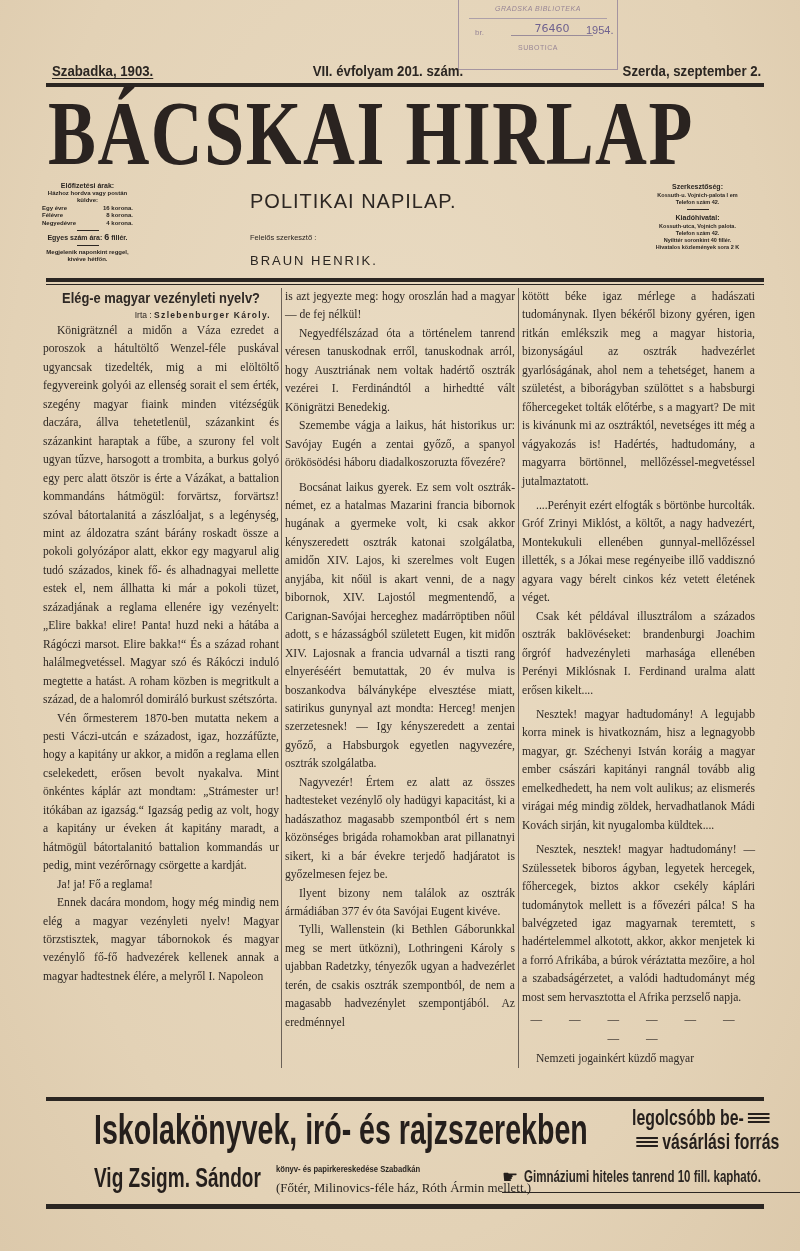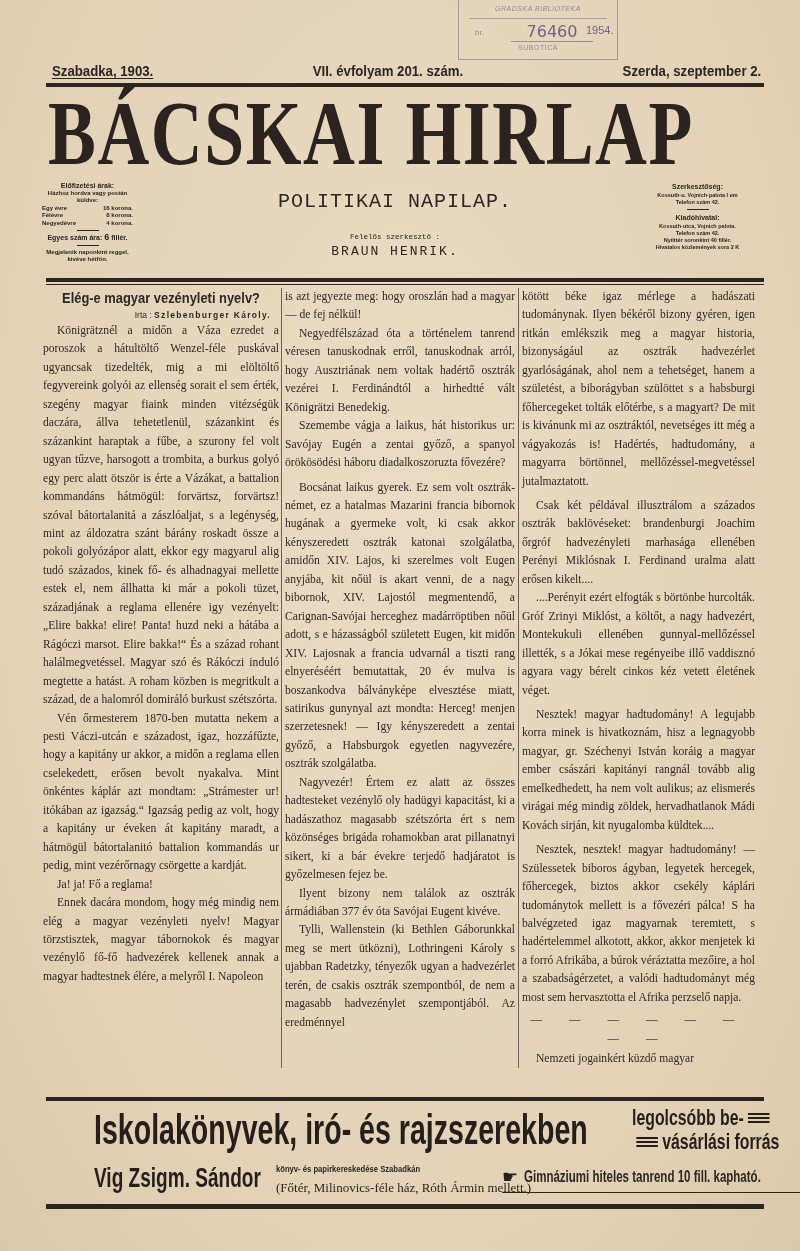--- a/index.html
+++ b/index.html
@@ -9,29 +9,29 @@
     background-image: radial-gradient(ellipse at 50% 40%, #eadcc4 0%, #e3d2b6 70%, #dcc9ab 100%);
     color: #2b2622;
     font-family: "Liberation Serif", serif;
     position: relative;
     overflow: hidden;
   }
   .page { position: absolute; left: 40px; top: 0; width: 715px; height: 1251px; }
 
   
   .stamp {
-    position: absolute; left: 418px; top: 0; width: 160px; height: 60px;
+    position: absolute; left: 418px; top: 0; width: 160px; height: 70px;
     border: 1.5px solid #9a8a9c; border-top: none;
     color: #8a7890; font-family: "Liberation Sans", sans-serif;
     opacity: .85;
   }
   .stamp .s-top { position: absolute; top: 5px; left: 0; right: 0; text-align: center; font-size: 7px; letter-spacing: .5px; font-style: italic; }
   .stamp .s-line1 { position: absolute; top: 18px; left: 10px; right: 10px; border-top: 1px solid #a497a6; }
   .stamp .s-br { position: absolute; top: 28px; left: 16px; font-size: 8px; }
-  .stamp .s-num { position: absolute; top: 22px; left: 52px; width: 82px; text-align: center; font-size: 16px; color: #5b4e88; font-family: "DejaVu Sans", sans-serif; border-bottom: 1px solid #8d8094; }
+  .stamp .s-num { position: absolute; top: 22px; left: 52px; width: 82px; text-align: center; font-size: 11px; color: #5b4e88; font-family: "DejaVu Sans", sans-serif; border-bottom: 1px solid #8d8094; }
   .stamp .s-year { position: absolute; top: 24px; left: 127px; font-size: 11px; color: #5b4e88; }
   .stamp .s-bot { position: absolute; top: 44px; left: 0; right: 0; text-align: center; font-size: 7px; letter-spacing: .5px; }
 
   
   .dateline {
     position: absolute; left: 12px; top: 62px; width: 710px;
     display: flex; justify-content: space-between; align-items: baseline;
     font-family: "Liberation Sans", sans-serif; font-size: 15px; font-weight: bold;
     transform: scaleX(.88); transform-origin: left;
     width: 806px;
@@ -54,24 +54,24 @@
   .subhead { position: absolute; top: 178px; left: 0; width: 730px; height: 100px; }
   .sub-left {
     position: absolute; left: 0; top: 4px; width: 95px; text-align: center;
     font-family: "Liberation Sans", sans-serif; font-size: 6px; line-height: 7.5px; font-weight: bold;
   }
   .sub-left .pr-title { font-size: 7px; }
   .sub-left .pr-row { display: flex; justify-content: space-between; text-align: left; padding: 0 2px; }
   .sub-left .sep { width: 22px; height: 1px; background: #2b2622; margin: 3px auto; }
   .sub-left .single { font-size: 7px; }
   .sub-left .single b { font-size: 9px; }
-  .sub-center { position: absolute; left: 210px; top: 12px; width: 290px; text-align: center; font-family: Liberation Mono, monospace; }
+  .sub-center { position: absolute; left: 210px; top: 12px; width: 290px; font-family: Liberation Sans, sans-serif; }
   .sub-center .pol { font-size: 20px; letter-spacing: 1px; color: #2d2723; }
   .sub-center .fel { font-size: 7.5px; margin-top: 20px; }
-  .sub-center .editor { font-size: 13px; letter-spacing: 2px; margin-top: 3px; }
+  .sub-center .editor { font-size: 13px; letter-spacing: 2px; margin-top: 11px; }
   .sub-right {
     position: absolute; left: 590px; top: 4px; width: 135px; text-align: center;
     font-family: "Liberation Sans", sans-serif; font-size: 5.5px; line-height: 7px; font-weight: bold;
   }
   .sub-right .h { font-size: 7px; line-height: 10px; }
   .sub-right .sep { width: 22px; height: 1px; background: #2b2622; margin: 3px auto; }
 
   
   .col {
     position: absolute; top: 288px; height: 800px;
@@ -209,31 +209,31 @@
     <p>Ennek dacára mondom, hogy még mindig nem elég a magyar vezényleti nyelv! Magyar törzstisztek, magyar tábornokok és magyar vezénylő fő-fő hadvezérek kellenek annak a magyar hadtestnek élére, a melyről I. Napoleon</p>
   </div>
   <div class="vrule" style="left:241px;"></div>
 
   <div class="col col2">
     <p style="text-indent:0">is azt jegyezte meg: hogy oroszlán had a magyar — de fej nélkül!</p>
     <p>Negyedfélszázad óta a történelem tanrend véresen tanuskodnak erről, tanuskodnak arról, hogy Ausztriának nem voltak hadértő osztrák vezérei I. Ferdinándtól a hirhedtté vált Königrätzi Benedekig.</p>
     <p>Szemembe vágja a laikus, hát historikus ur: Savójay Eugén a zentai győző, a spanyol örökösödési háboru diadalkoszoruzta fővezére?</p>
     <div class="gap"></div>
     <p>Bocsánat laikus gyerek. Ez sem volt osztrák-német, ez a hatalmas Mazarini francia bibornok hugának a gyermeke volt, ki csak akkor kényszeredett osztrák katonai szolgálatba, amidőn XIV. Lajos, ki szerelmes volt Eugen anyjába, kit nőül is akart venni, de a nagy bibornok, XIV. Lajostól megmentendő, a Carignan-Savójai herceghez madárröptiben nőül adott, s e házasságból született Eugen, kit midőn XIV. Lajosnak a francia udvarnál a tiszti rang elnyeréséért bemutattak, 20 év mulva is boszankodva bálványképe elvesztése miatt, satirikus gunynyal azt mondta: Herceg! menjen szerzetesnek! — Igy kényszeredett a zentai győző, a Habsburgok egyetlen nagyvezére, osztrák szolgálatba.</p>
-    <p>Nagyvezér! Értem ez alatt az összes hadtesteket vezénylő oly hadügyi kapacitást, ki a hadászathoz magasabb szétszórta ért s nem közönséges brigáda rohamokban arat pillanatnyi sikert, ki a bár évekre terjedő hadjáratot is győzelmesen fejez be.</p>
+    <p>Nagyvezér! Értem ez alatt az összes hadtesteket vezénylő oly hadügyi kapacitást, ki a hadászathoz magasabb szempontból ért s nem közönséges brigáda rohamokban arat pillanatnyi sikert, ki a bár évekre terjedő hadjáratot is győzelmesen fejez be.</p>
     <p>Ilyent bizony nem találok az osztrák ármádiában 377 év óta Savójai Eugent kivéve.</p>
     <p>Tylli, Wallenstein (ki Bethlen Gáborunkkal meg se mert ütközni), Lothringeni Károly s ujabban Radetzky, tényezők ugyan a hadvezérlet terén, de csakis osztrák szempontból, de nem a magasabb hadvezénylet szempontjából. Az eredménnyel</p>
   </div>
   <div class="vrule" style="left:478px;"></div>
 
   <div class="col col3">
     <p style="text-indent:0">kötött béke igaz mérlege a hadászati tudománynak. Ilyen békéről bizony gyéren, igen ritkán emlékszik meg a magyar historia, bizonyságául az osztrák hadvezérlet gyarlóságának, ahol nem a tehetséget, hanem a születést, a biborágyban szülöttet s a habsburgi főhercegeket tolták előtérbe, s a magyart? De mit is kivánunk mi az osztráktól, nevetséges itt még a vágyakozás is! Hadértés, hadtudomány, a magyarra börtönnel, mellőzéssel-megvetéssel jutalmaztatott.</p>
     <div class="gap"></div>
+    <p>....Perényit ezért elfogták s börtönbe hurcolták. Gróf Zrinyi Miklóst, a költőt, a nagy hadvezért, Montekukuli ellenében gunnyal-mellőzéssel illették, s a Jókai mese regényeibe illő vaddisznó agyara vagy bérelt cinkos kéz vetett életének véget.</p>
     <p>Csak két példával illusztrálom a százados osztrák baklövéseket: brandenburgi Joachim őrgróf hadvezényleti marhasága ellenében Perényi Miklósnak I. Ferdinand uralma alatt erősen kikelt....</p>
-    <p>....Perényit ezért elfogták s börtönbe hurcolták. Gróf Zrinyi Miklóst, a költőt, a nagy hadvezért, Montekukuli ellenében gunnyal-mellőzéssel illették, s a Jókai mese regényeibe illő vaddisznó agyara vagy bérelt cinkos kéz vetett életének véget.</p>
     <div class="gap"></div>
     <p>Nesztek! magyar hadtudomány! A legujabb korra minek is hivatkoznám, hisz a legnagyobb magyar, gr. Széchenyi István koráig a magyar ember császári kapitányi rangnál tovább alig emelkedhedett, ha nem volt aulikus; az elismerés virágai még mindig zöldek, hervadhatlanok Mádi Kovách sirján, kit nyugalomba küldtek....</p>
     <div class="gap"></div>
     <p>Nesztek, nesztek! magyar hadtudomány! — Szülessetek biboros ágyban, legyetek hercegek, főhercegek, biztos akkor csekély káplári tudománytok mellett is a fővezéri pálca! S ha balvégzeted igaz magyarnak teremtett, s hadértelemmel alkotott, akkor, akkor menjetek ki a forró Afrikába, a búrok véráztatta mezőire, a hol a szabadságérzetet, a valódi hadtudományt még most sem hervasztotta el Afrika perzselő napja.</p>
     <p class="dashes">— — — — — — — —</p>
     <p>Nemzeti jogainkért küzdő magyar</p>
   </div>
 
   <div class="ad-rule-top"></div>
   <div class="ad">

